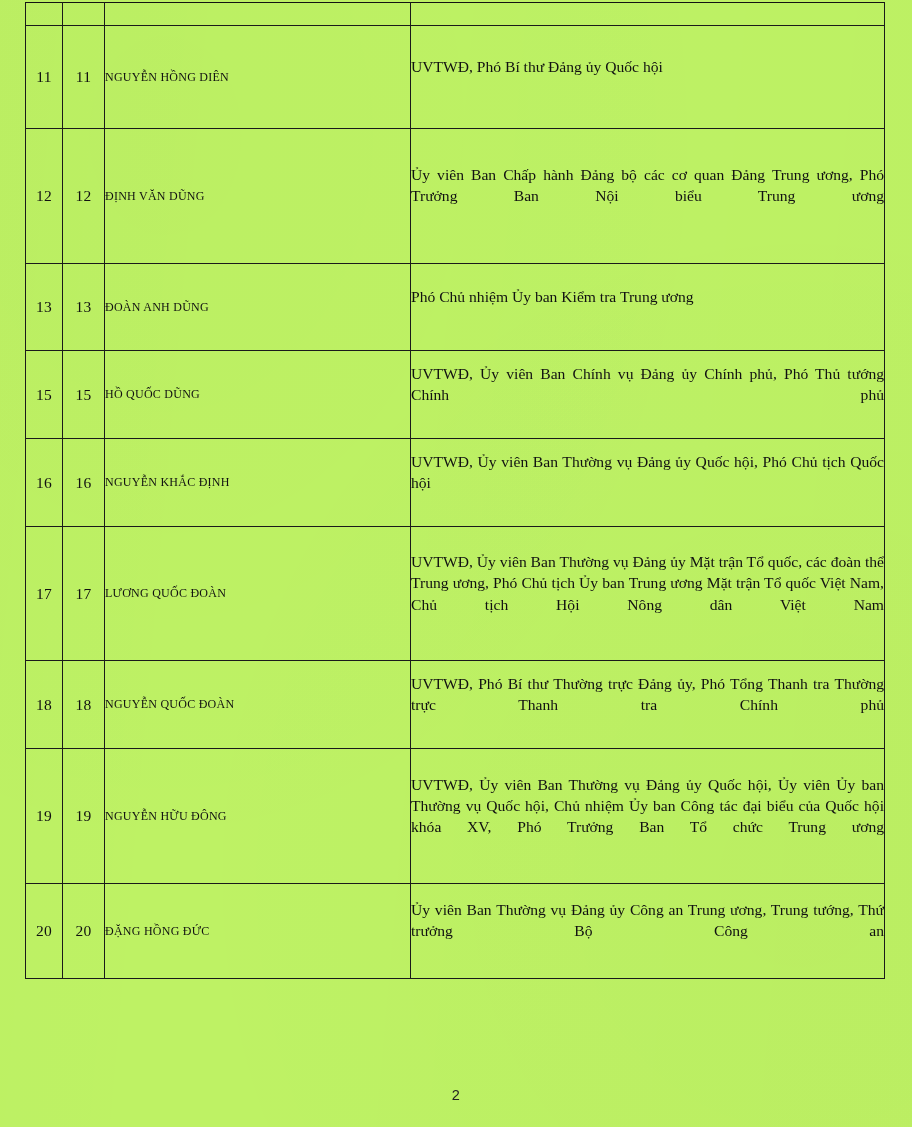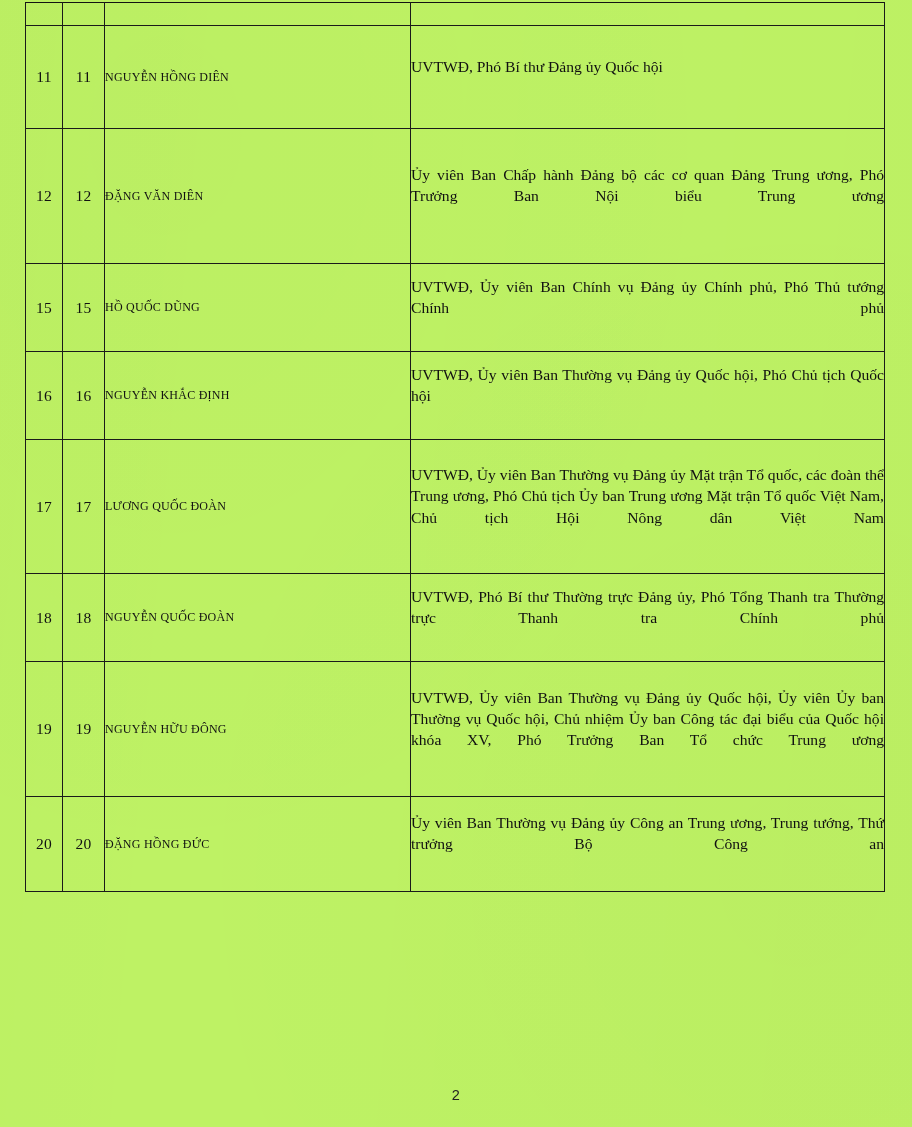--- a/index.html
+++ b/index.html
@@ -131,23 +131,31 @@
             <td class="cell-stt">11</td>
             <td class="cell-num">11</td>
             <td class="cell-name">NGUYỄN HỒNG DIÊN</td>
             <td class="cell-pos">
               <span class="ptext pos-nojust">UVTWĐ, Phó Bí thư Đảng ủy Quốc hội</span>
             </td>
           </tr>
           <tr style="height: 135px;">
             <td class="cell-stt">12</td>
             <td class="cell-num">12</td>
-            <td class="cell-name">ĐẶNG VĂN DIÊN</td>
+            <td class="cell-name">ĐỊNH VĂN DŨNG</td>
             <td class="cell-pos">
               <span class="ptext">Ủy viên Ban Chấp hành Đảng bộ các cơ quan Đảng Trung ương, Phó Trưởng Ban Nội biểu Trung ương</span>
+            </td>
+          </tr>
+          <tr style="height: 87px;">
+            <td class="cell-stt">13</td>
+            <td class="cell-num">13</td>
+            <td class="cell-name">ĐOÀN ANH DŨNG</td>
+            <td class="cell-pos">
+              <span class="ptext pos-nojust">Phó Chủ nhiệm Ủy ban Kiểm tra Trung ương</span>
             </td>
           </tr>
           <tr style="height: 88px;">
             <td class="cell-stt">15</td>
             <td class="cell-num">15</td>
             <td class="cell-name">HỒ QUỐC DŨNG</td>
             <td class="cell-pos">
               <span class="ptext">UVTWĐ, Ủy viên Ban Chính vụ Đảng ủy Chính phủ, Phó Thủ tướng Chính phủ</span>
             </td>
           </tr>

